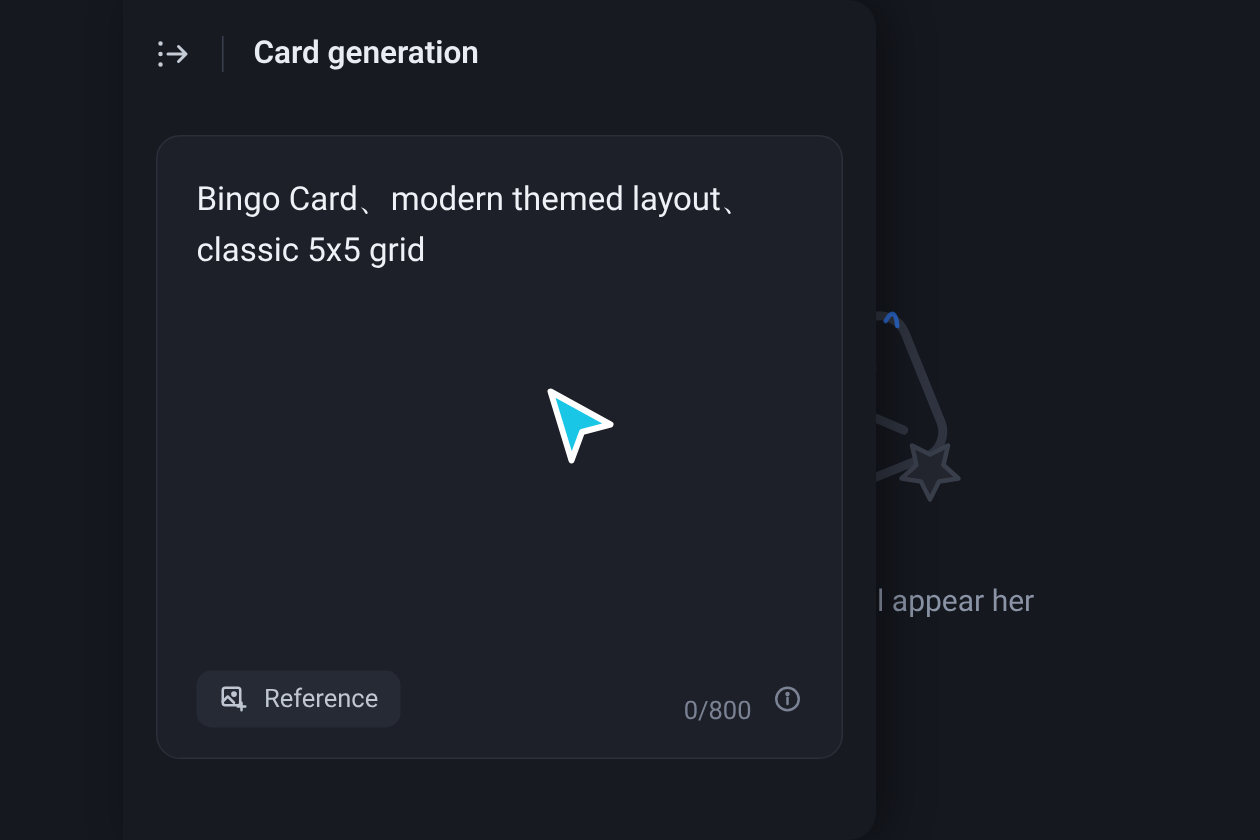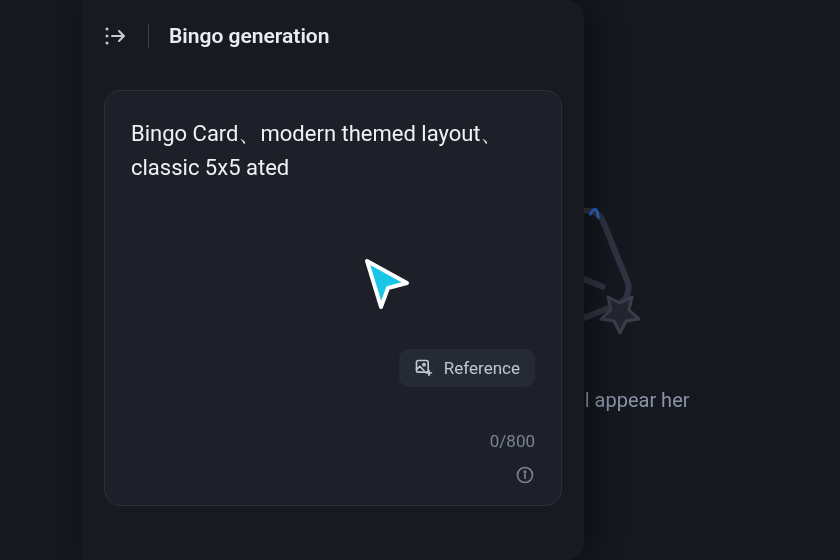--- a/index.html
+++ b/index.html
@@ -83,23 +83,22 @@
     .prompt-text {
       color: #eef2f7;
       font-size: 22px;
       line-height: 1.55;
       font-weight: 400;
       flex: 0 0 auto;
     }
     .prompt-spacer { flex: 1; }
     .prompt-footer {
       display: flex;
-      align-items: flex-end;
+      align-items: center;
       gap: 14px;
-      flex-direction: column;
     }
     .reference-btn {
       display: flex;
       align-items: center;
       gap: 10px;
       background: #262a35;
       border-radius: 10px;
       padding: 9px 15px;
       color: #c0c7d3;
       font-size: 17px;
@@ -151,25 +150,25 @@
         <line x1="3" y1="5" x2="3" y2="5"></line>
         <line x1="3" y1="12" x2="3" y2="12"></line>
         <line x1="3" y1="19" x2="3" y2="19"></line>
         <circle cx="3" cy="5" r="0.5" fill="currentColor"></circle>
         <circle cx="3" cy="12" r="0.5" fill="currentColor"></circle>
         <circle cx="3" cy="19" r="0.5" fill="currentColor"></circle>
         <path d="M8 12 L20 12 M15 7 L20 12 L15 17"></path>
       </svg>
     </div>
     <div class="header-divider"></div>
-    <div class="panel-title">Bingo generation</div>
+    <div class="panel-title">Card generation</div>
   </div>
 
   <div class="prompt-card">
-    <div class="prompt-text">Bingo Card、modern themed layout、classic 5x5 ated</div>
+    <div class="prompt-text">Bingo Card、modern themed layout、classic 5x5 grid</div>
     <div class="prompt-spacer"></div>
     <div class="prompt-footer">
       <div class="reference-btn">
         <span class="ref-icon">
           <svg viewBox="0 0 24 24" width="20" height="20" fill="none" stroke="currentColor" stroke-width="2" stroke-linecap="round" stroke-linejoin="round">
             <rect x="3" y="3" width="14" height="14" rx="2"></rect>
             <path d="M3 14 l4 -4 l5 5"></path>
             <circle cx="12" cy="8" r="1.3" fill="currentColor"></circle>
             <path d="M18 15 v6 M15 18 h6"></path>
           </svg>

